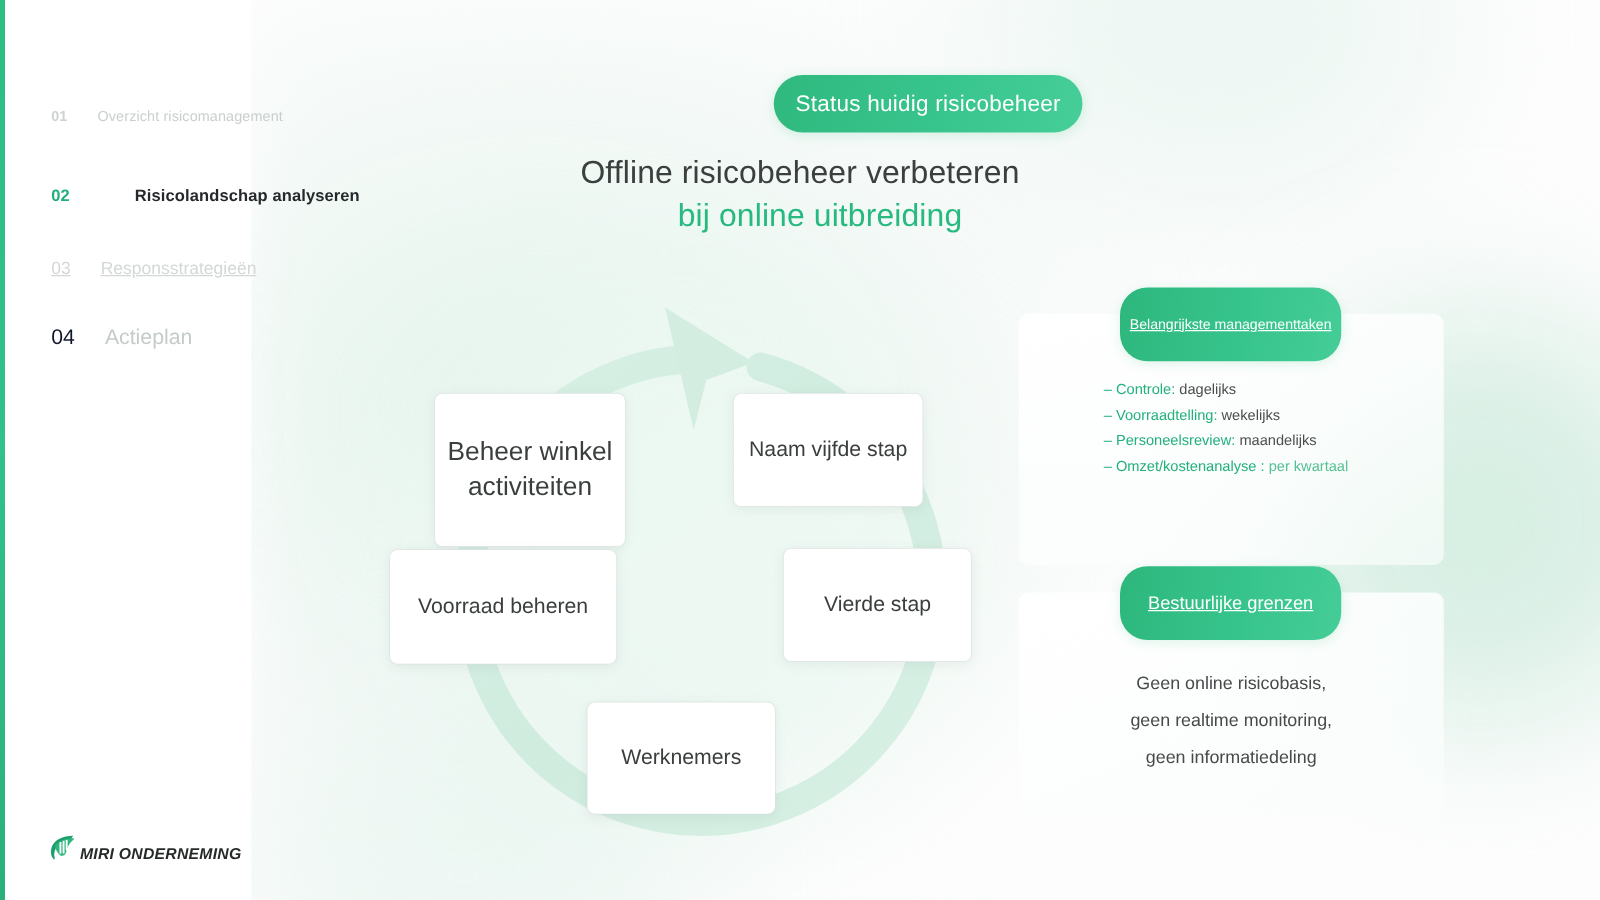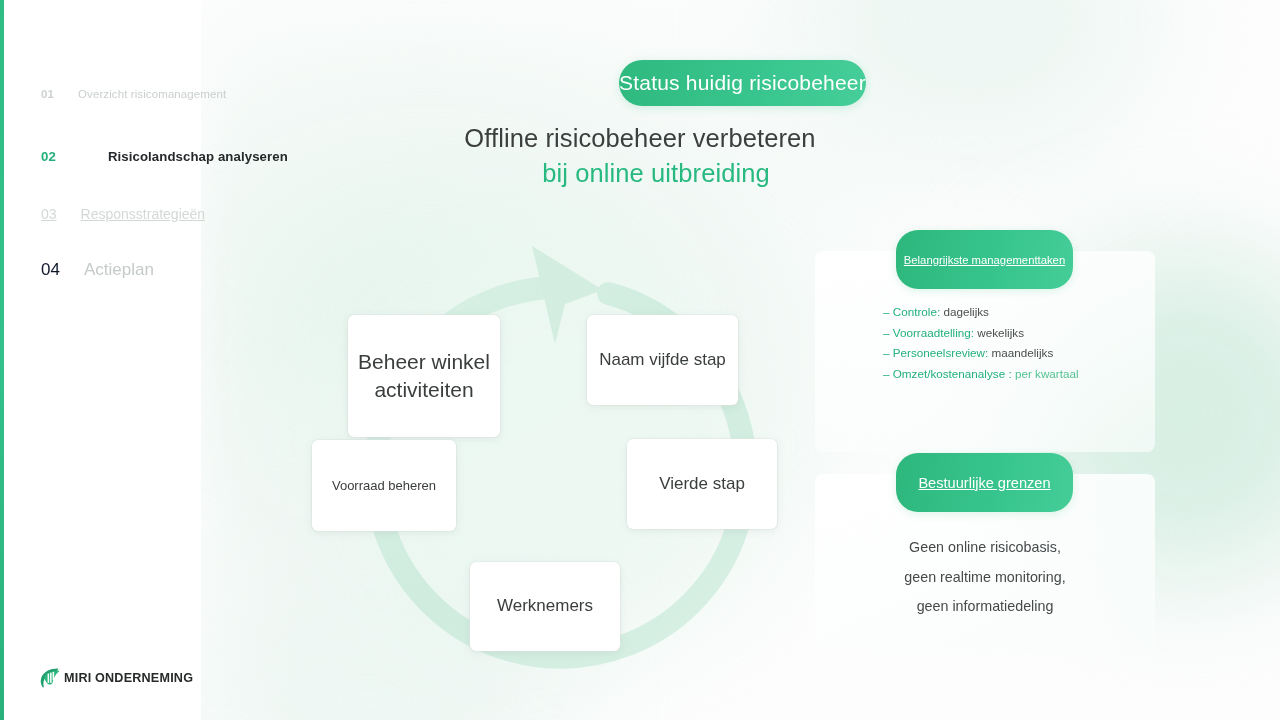--- a/index.html
+++ b/index.html
@@ -96,42 +96,43 @@
     border-top: 8px solid transparent;
     border-bottom: 8px solid transparent;
     border-left: 12px solid #2fbd84;
   }
 
   
   #logo {
     position: absolute;
     left: 37px; bottom: 30px;
     display: flex;
-    align-items: center;
+    align-items: flex-end;
     gap: 3px;
     z-index: 6;
+    font-style: italic;
   }
   #logo-mark { width: 24px; height: 24px; display:block; }
   #logo-text {
     font-size: 12.6px;
     font-weight: 700;
     color: #262b28;
     letter-spacing: .2px;
   }
 
   
   #header-pill {
     position: absolute;
     left: 619px; top: 60px;
     width: 247px; height: 46px;
     border-radius: 23px;
     background: linear-gradient(100deg, #2fb97f 0%, #38c58d 55%, #46ce98 100%);
     display: flex; align-items: center; justify-content: center;
     color: #ffffff;
-    font-size: 21px;
+    font-size: 18px;
     letter-spacing: .2px;
     box-shadow: 0 2px 10px rgba(47,185,127,0.18);
     z-index: 4;
   }
   #title-line1 {
     position: absolute;
     left: 0; top: 124px; width: 1280px;
     text-align: center;
     font-size: 25.5px;
     color: #3b3f3d;
@@ -161,21 +162,21 @@
     align-items: center;
     justify-content: center;
     text-align: center;
     color: #3a3e3c;
     z-index: 3;
     line-height: 1.32;
     padding: 4px 8px;
     box-sizing: border-box;
   }
   #node-0 { left: 348px; top: 315px; width: 152px; height: 122px; font-size: 21px; }
-  #node-1 { left: 312px; top: 440px; width: 144px; height: 91px; font-size: 13px; }
+  #node-1 { left: 312px; top: 440px; width: 181px; height: 91px; font-size: 17px; }
   #node-2 { left: 470px; top: 562px; width: 150px; height: 89px; font-size: 17px; }
   #node-3 { left: 627px; top: 439px; width: 150px; height: 90px; font-size: 17px; }
   #node-4 { left: 587px; top: 315px; width: 151px; height: 90px; font-size: 17px; }
 
   
   .panel-card {
     position: absolute;
     background: linear-gradient(155deg, rgba(255,255,255,0.93) 0%, rgba(252,254,253,0.86) 60%, rgba(249,253,251,0.70) 100%);
     border-radius: 8px;
     z-index: 2;

